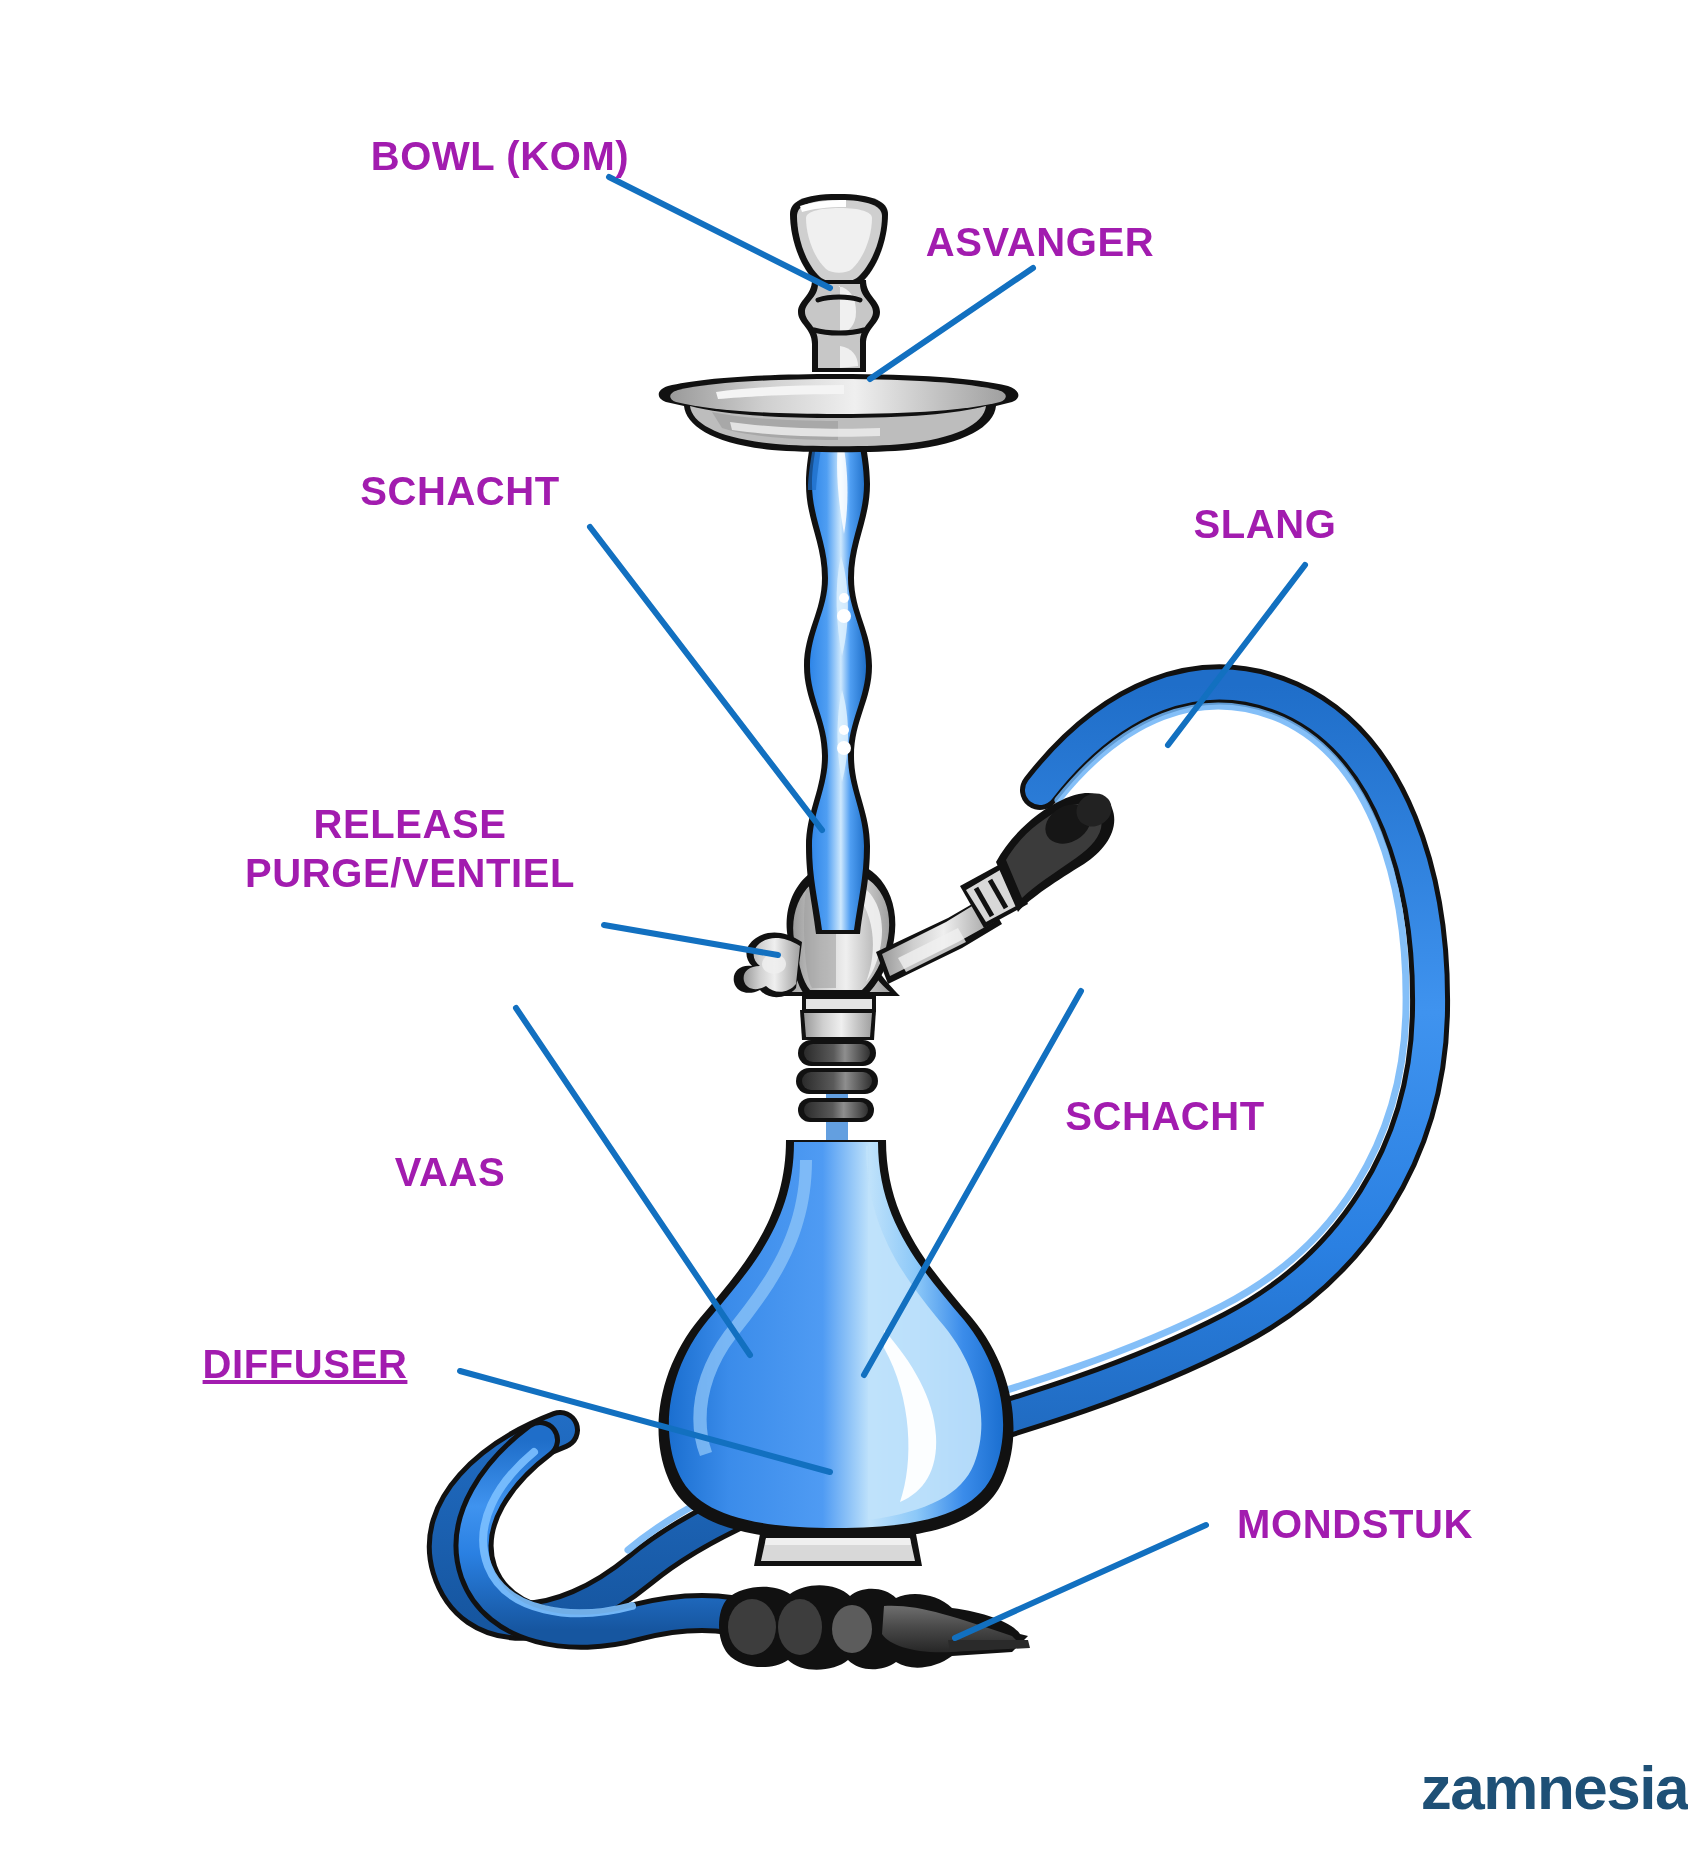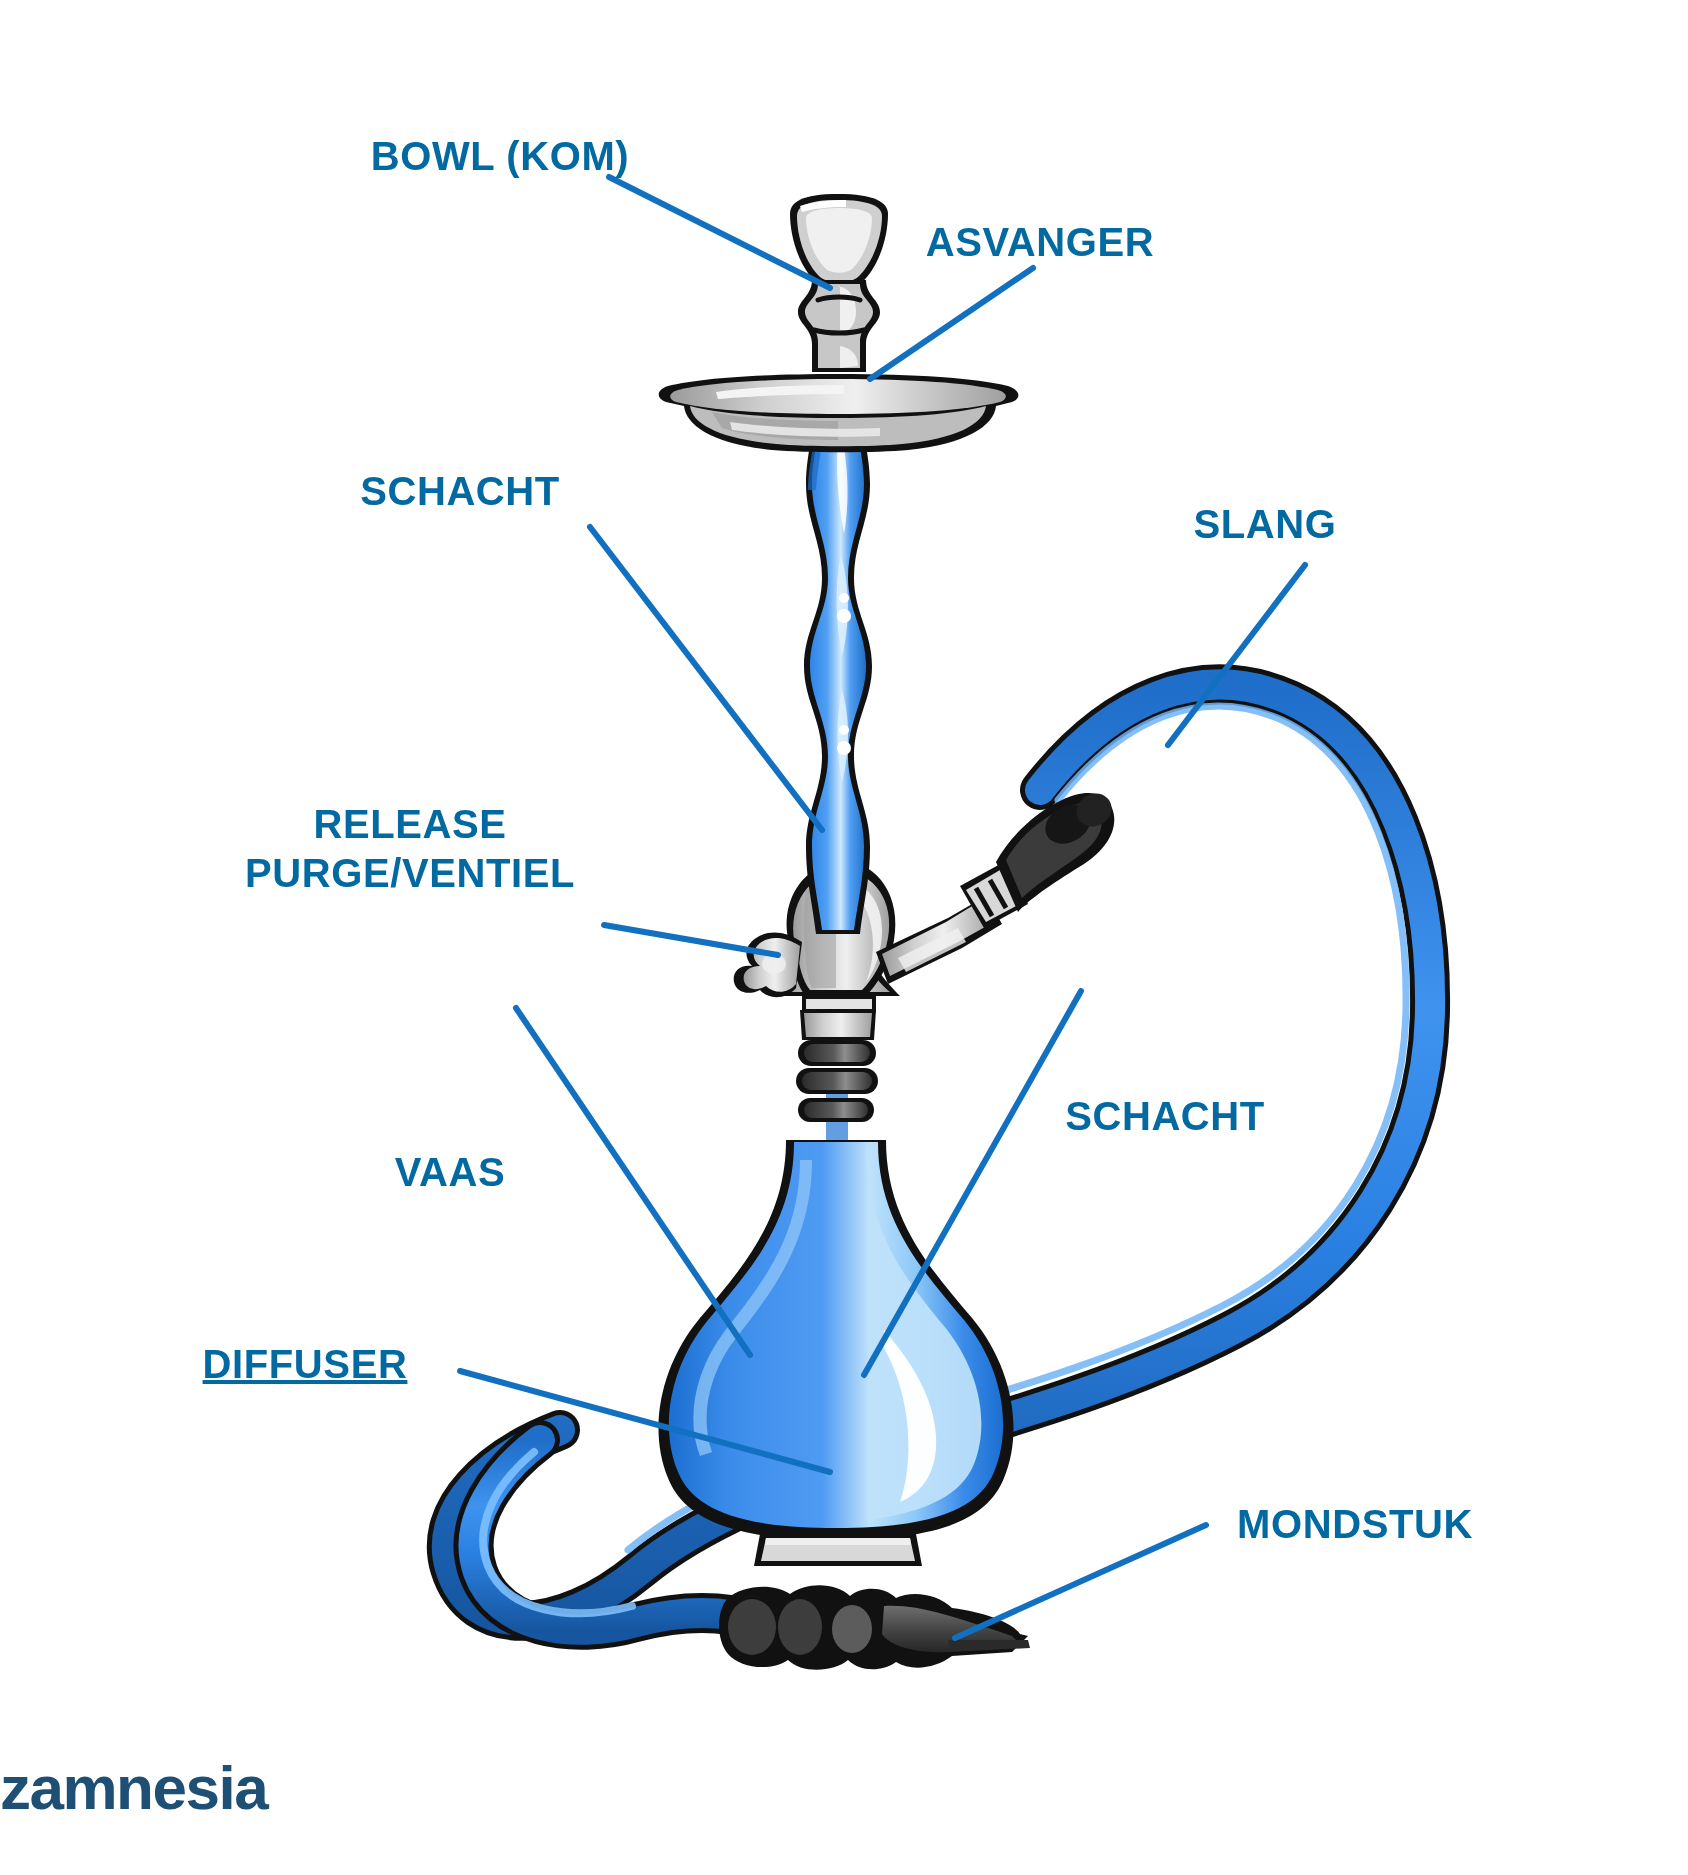--- a/index.html
+++ b/index.html
@@ -5,34 +5,34 @@
   html,body{margin:0;padding:0;background:#ffffff;}
   body{
     width:1688px;height:1875px;position:relative;overflow:hidden;
     font-family:"Liberation Sans", sans-serif;
     -webkit-font-smoothing:antialiased;
   }
   #stage{position:absolute;left:0;top:0;width:1688px;height:1875px;}
   svg.art{position:absolute;left:0;top:0;width:1688px;height:1875px;}
   .label{
     position:absolute;
-    color:#0369a1;
+    color:#a21caf;
     font-weight:bold;
     font-size:40px;
     letter-spacing:0.6px;
     line-height:1.22;
     white-space:pre;
     user-select:none;
   }
   .label.center{text-align:center;}
   .brand{
     position:absolute;
     left:0;right:0;
     bottom:52px;
-    text-align:left;
+    text-align:right;
     color:#1e5076;
     font-size:62px;
     font-weight:bold;
     letter-spacing:-1.5px;
     user-select:none;
   }
 </style>
 </head>
 <body>
 

